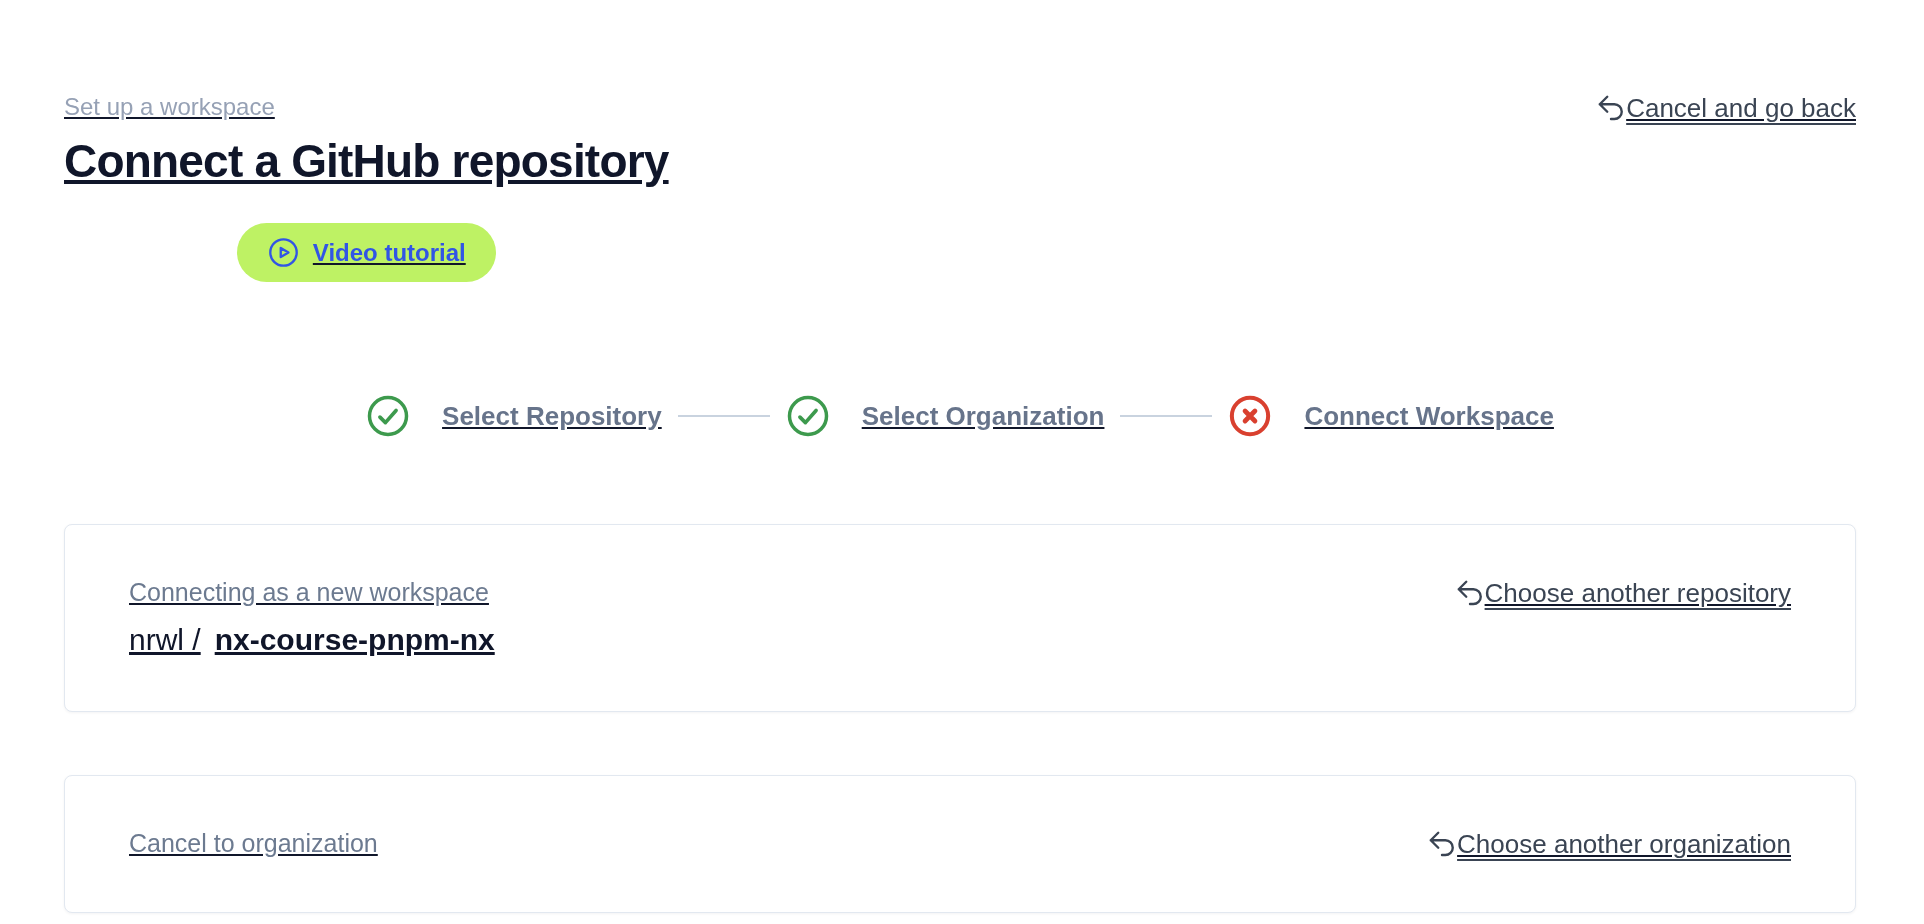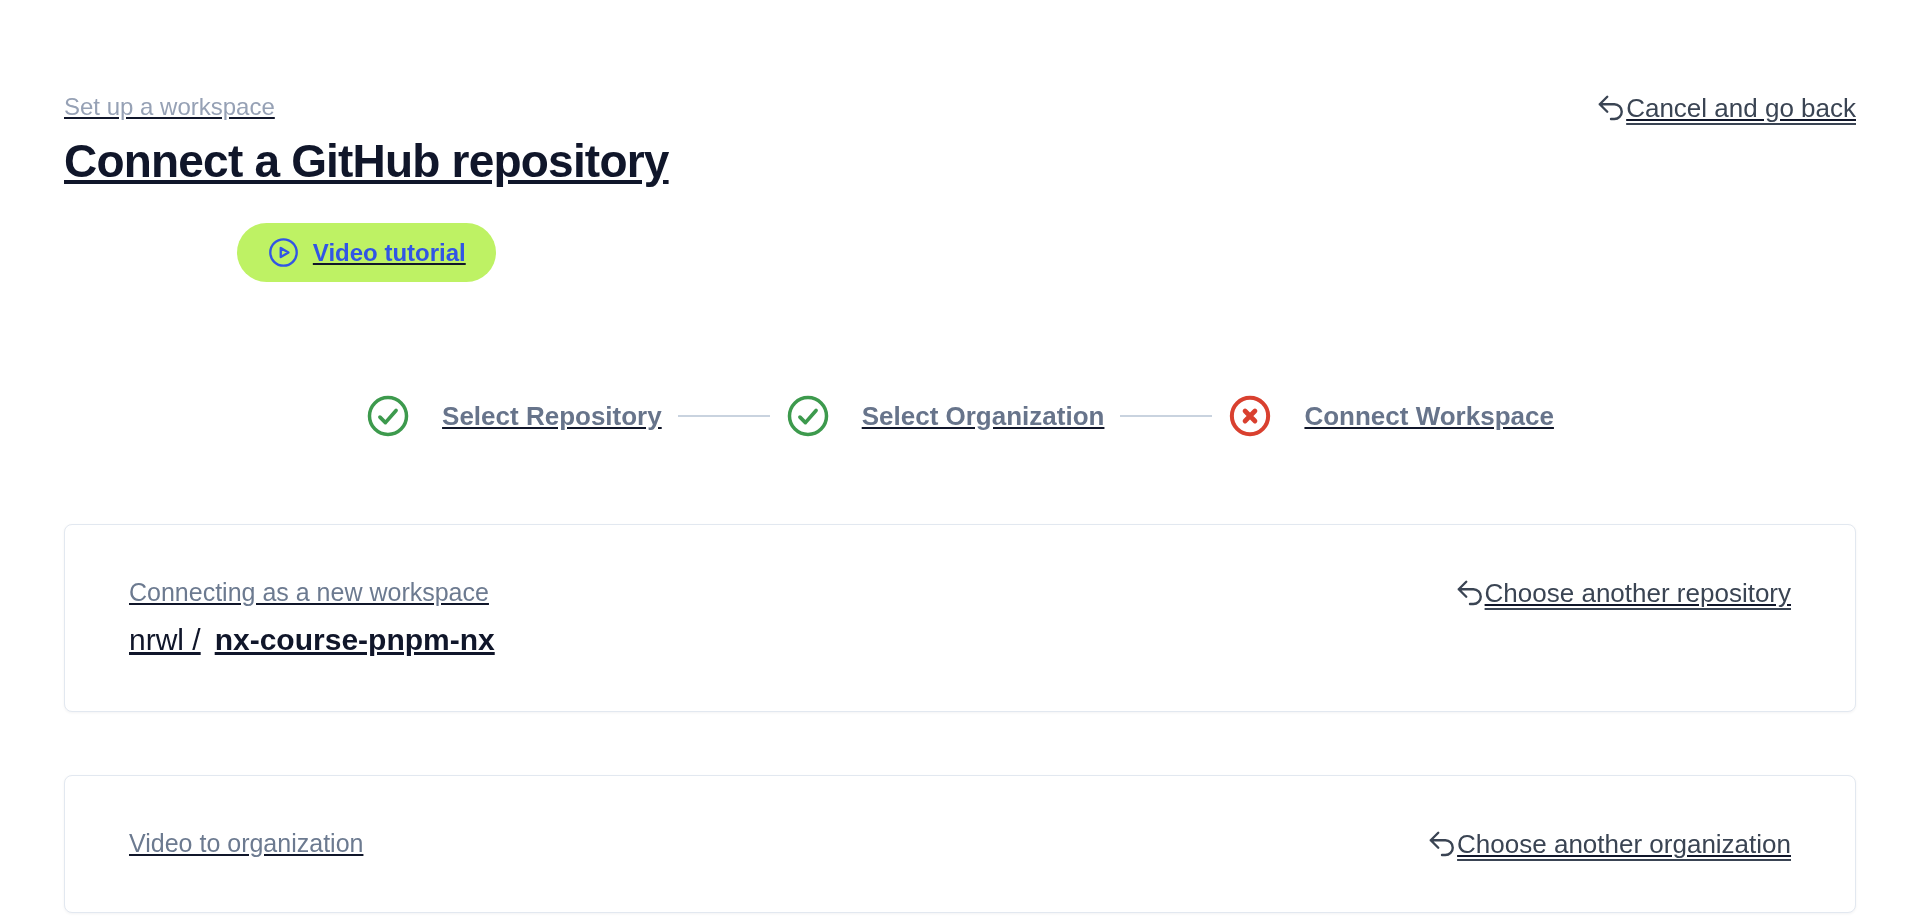--- a/index.html
+++ b/index.html
@@ -207,21 +207,21 @@
         <svg width="30" height="30" viewBox="0 0 24 24" fill="none" stroke="currentColor" stroke-width="1.9" stroke-linecap="round" stroke-linejoin="round">
           <path d="M9 15 3 9m0 0 6-6M3 9h11.7a5.9 5.9 0 0 1 0 11.8H12"></path>
         </svg>
       </span>
       <span class="link-text">Choose another repository</span>
     </a>
   </section>
 
   <section class="card organization">
     <div class="card-info">
-      <div class="card-label">Video to organization</div>
+      <div class="card-label">Cancel to organization</div>
     </div>
     <a class="back-link" href="#">
       <span class="icon">
         <svg width="30" height="30" viewBox="0 0 24 24" fill="none" stroke="currentColor" stroke-width="1.9" stroke-linecap="round" stroke-linejoin="round">
           <path d="M9 15 3 9m0 0 6-6M3 9h11.7a5.9 5.9 0 0 1 0 11.8H12"></path>
         </svg>
       </span>
       <span class="link-text">Choose another organization</span>
     </a>
   </section>

